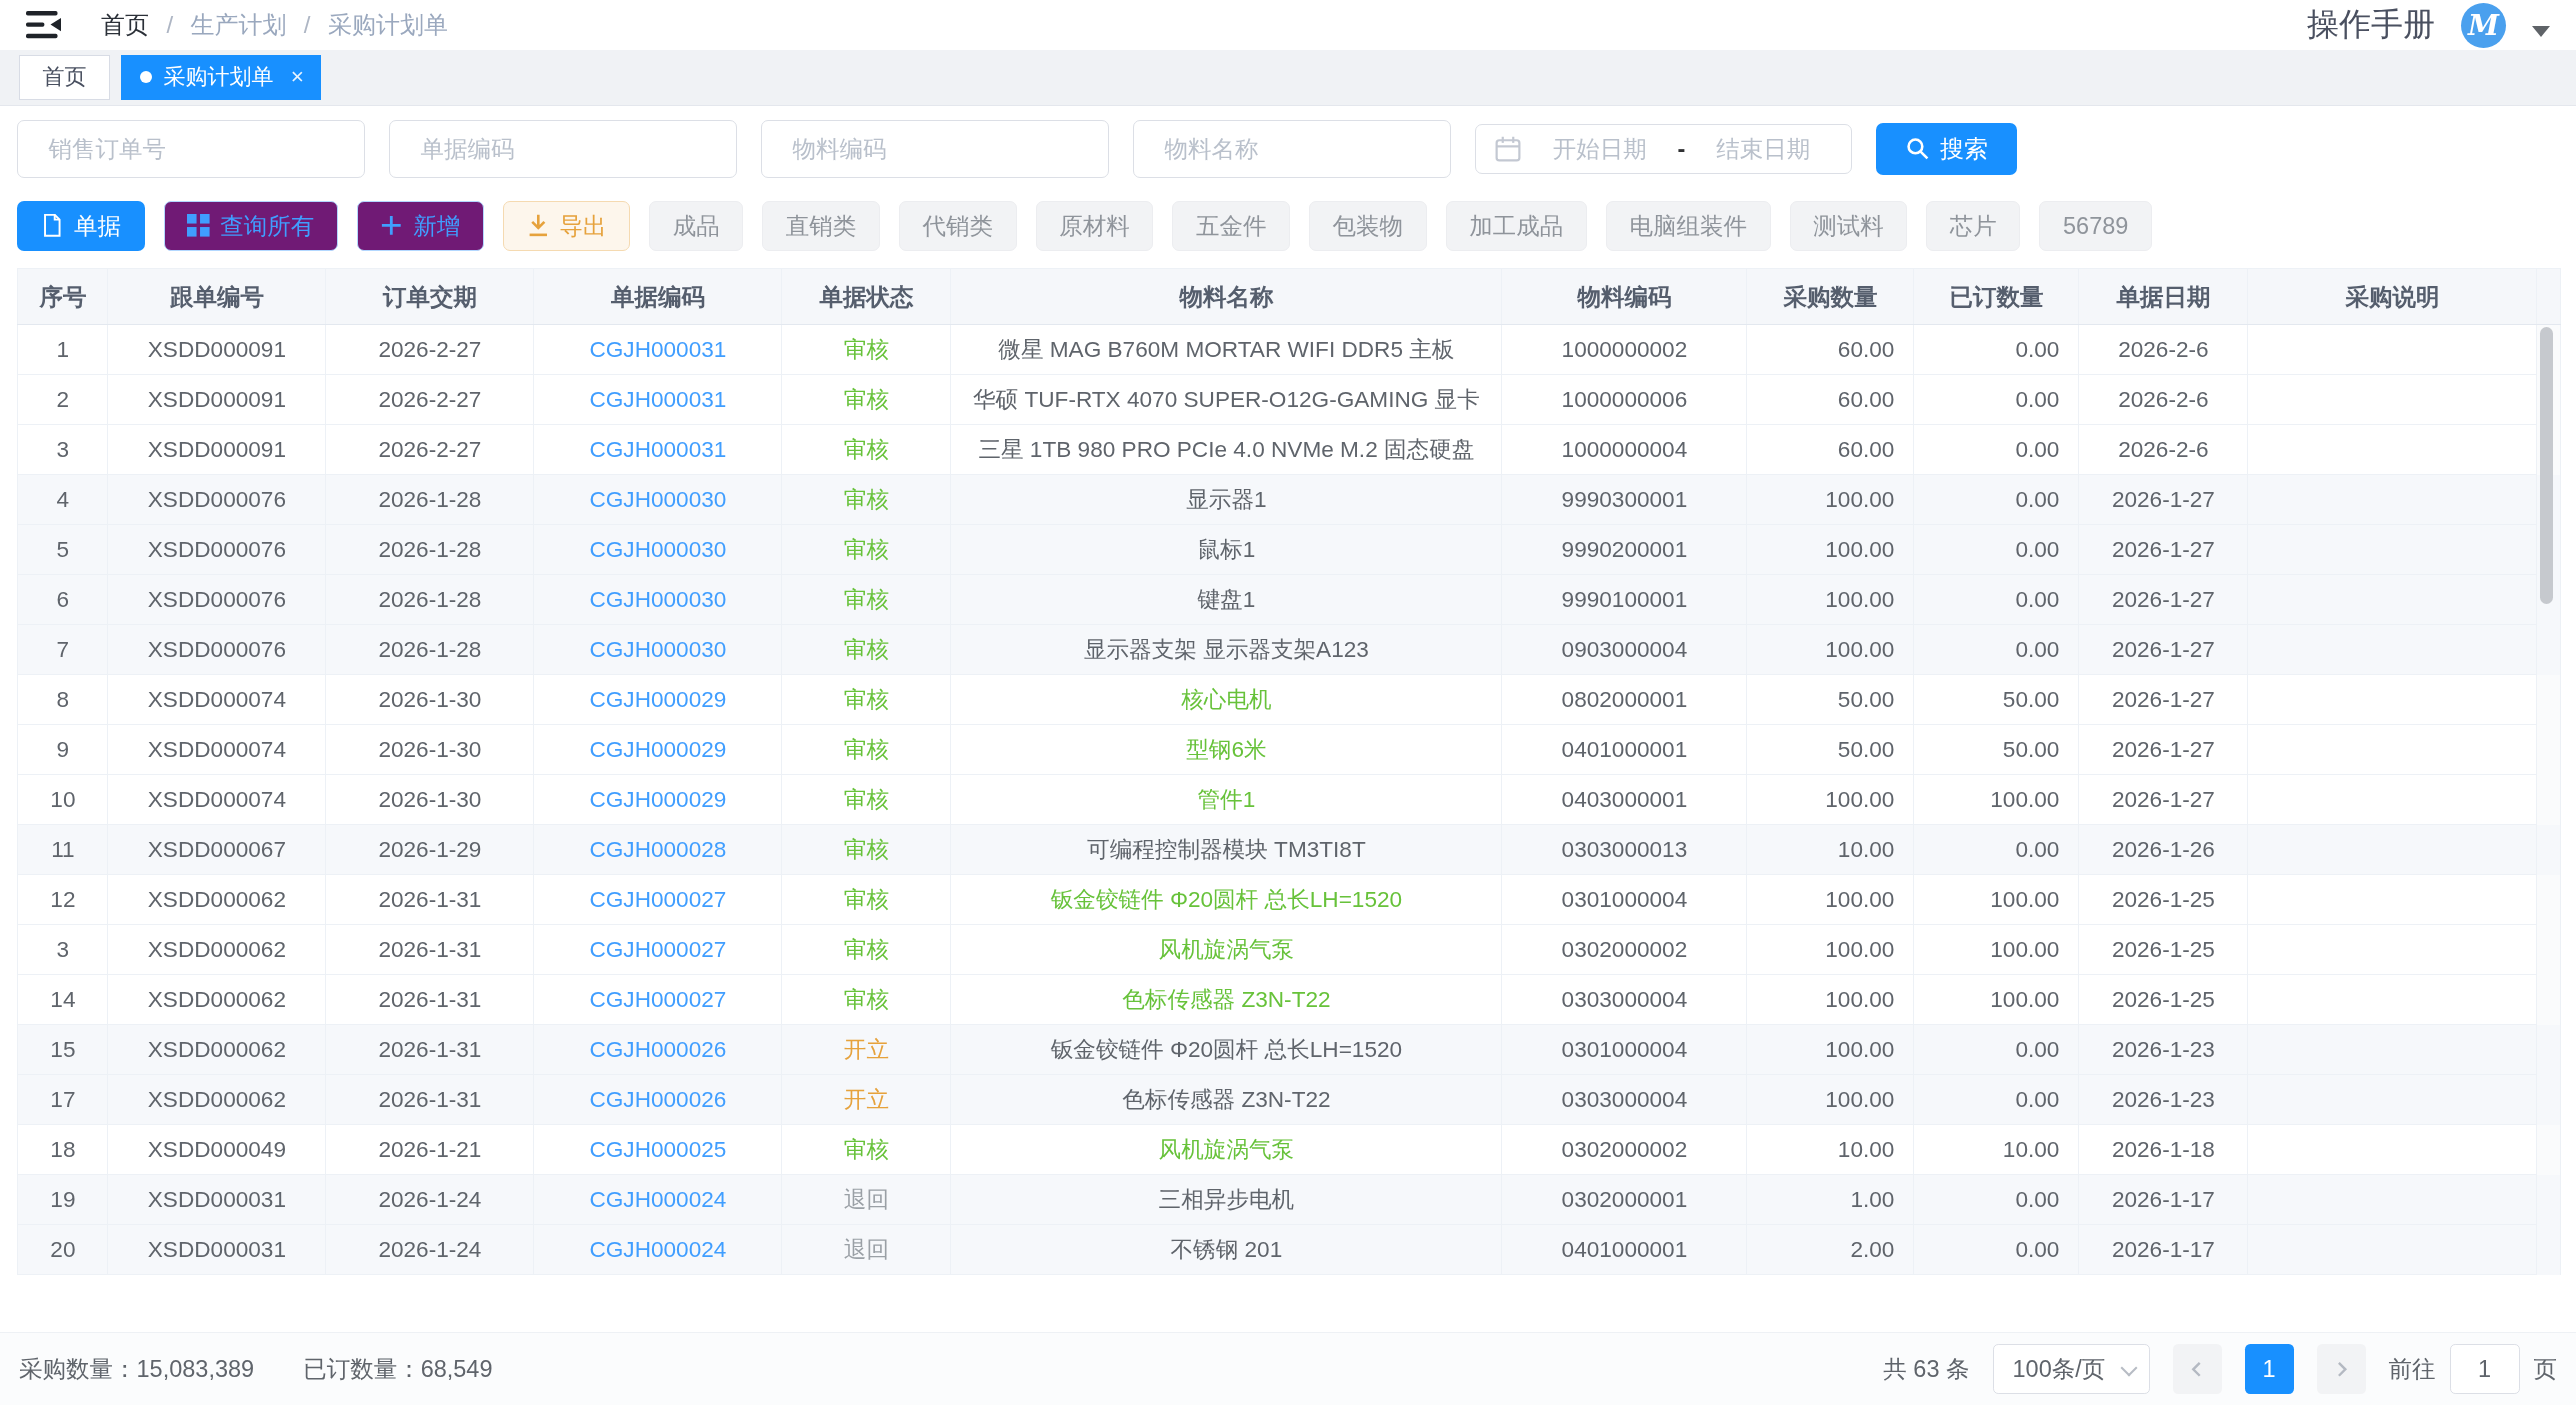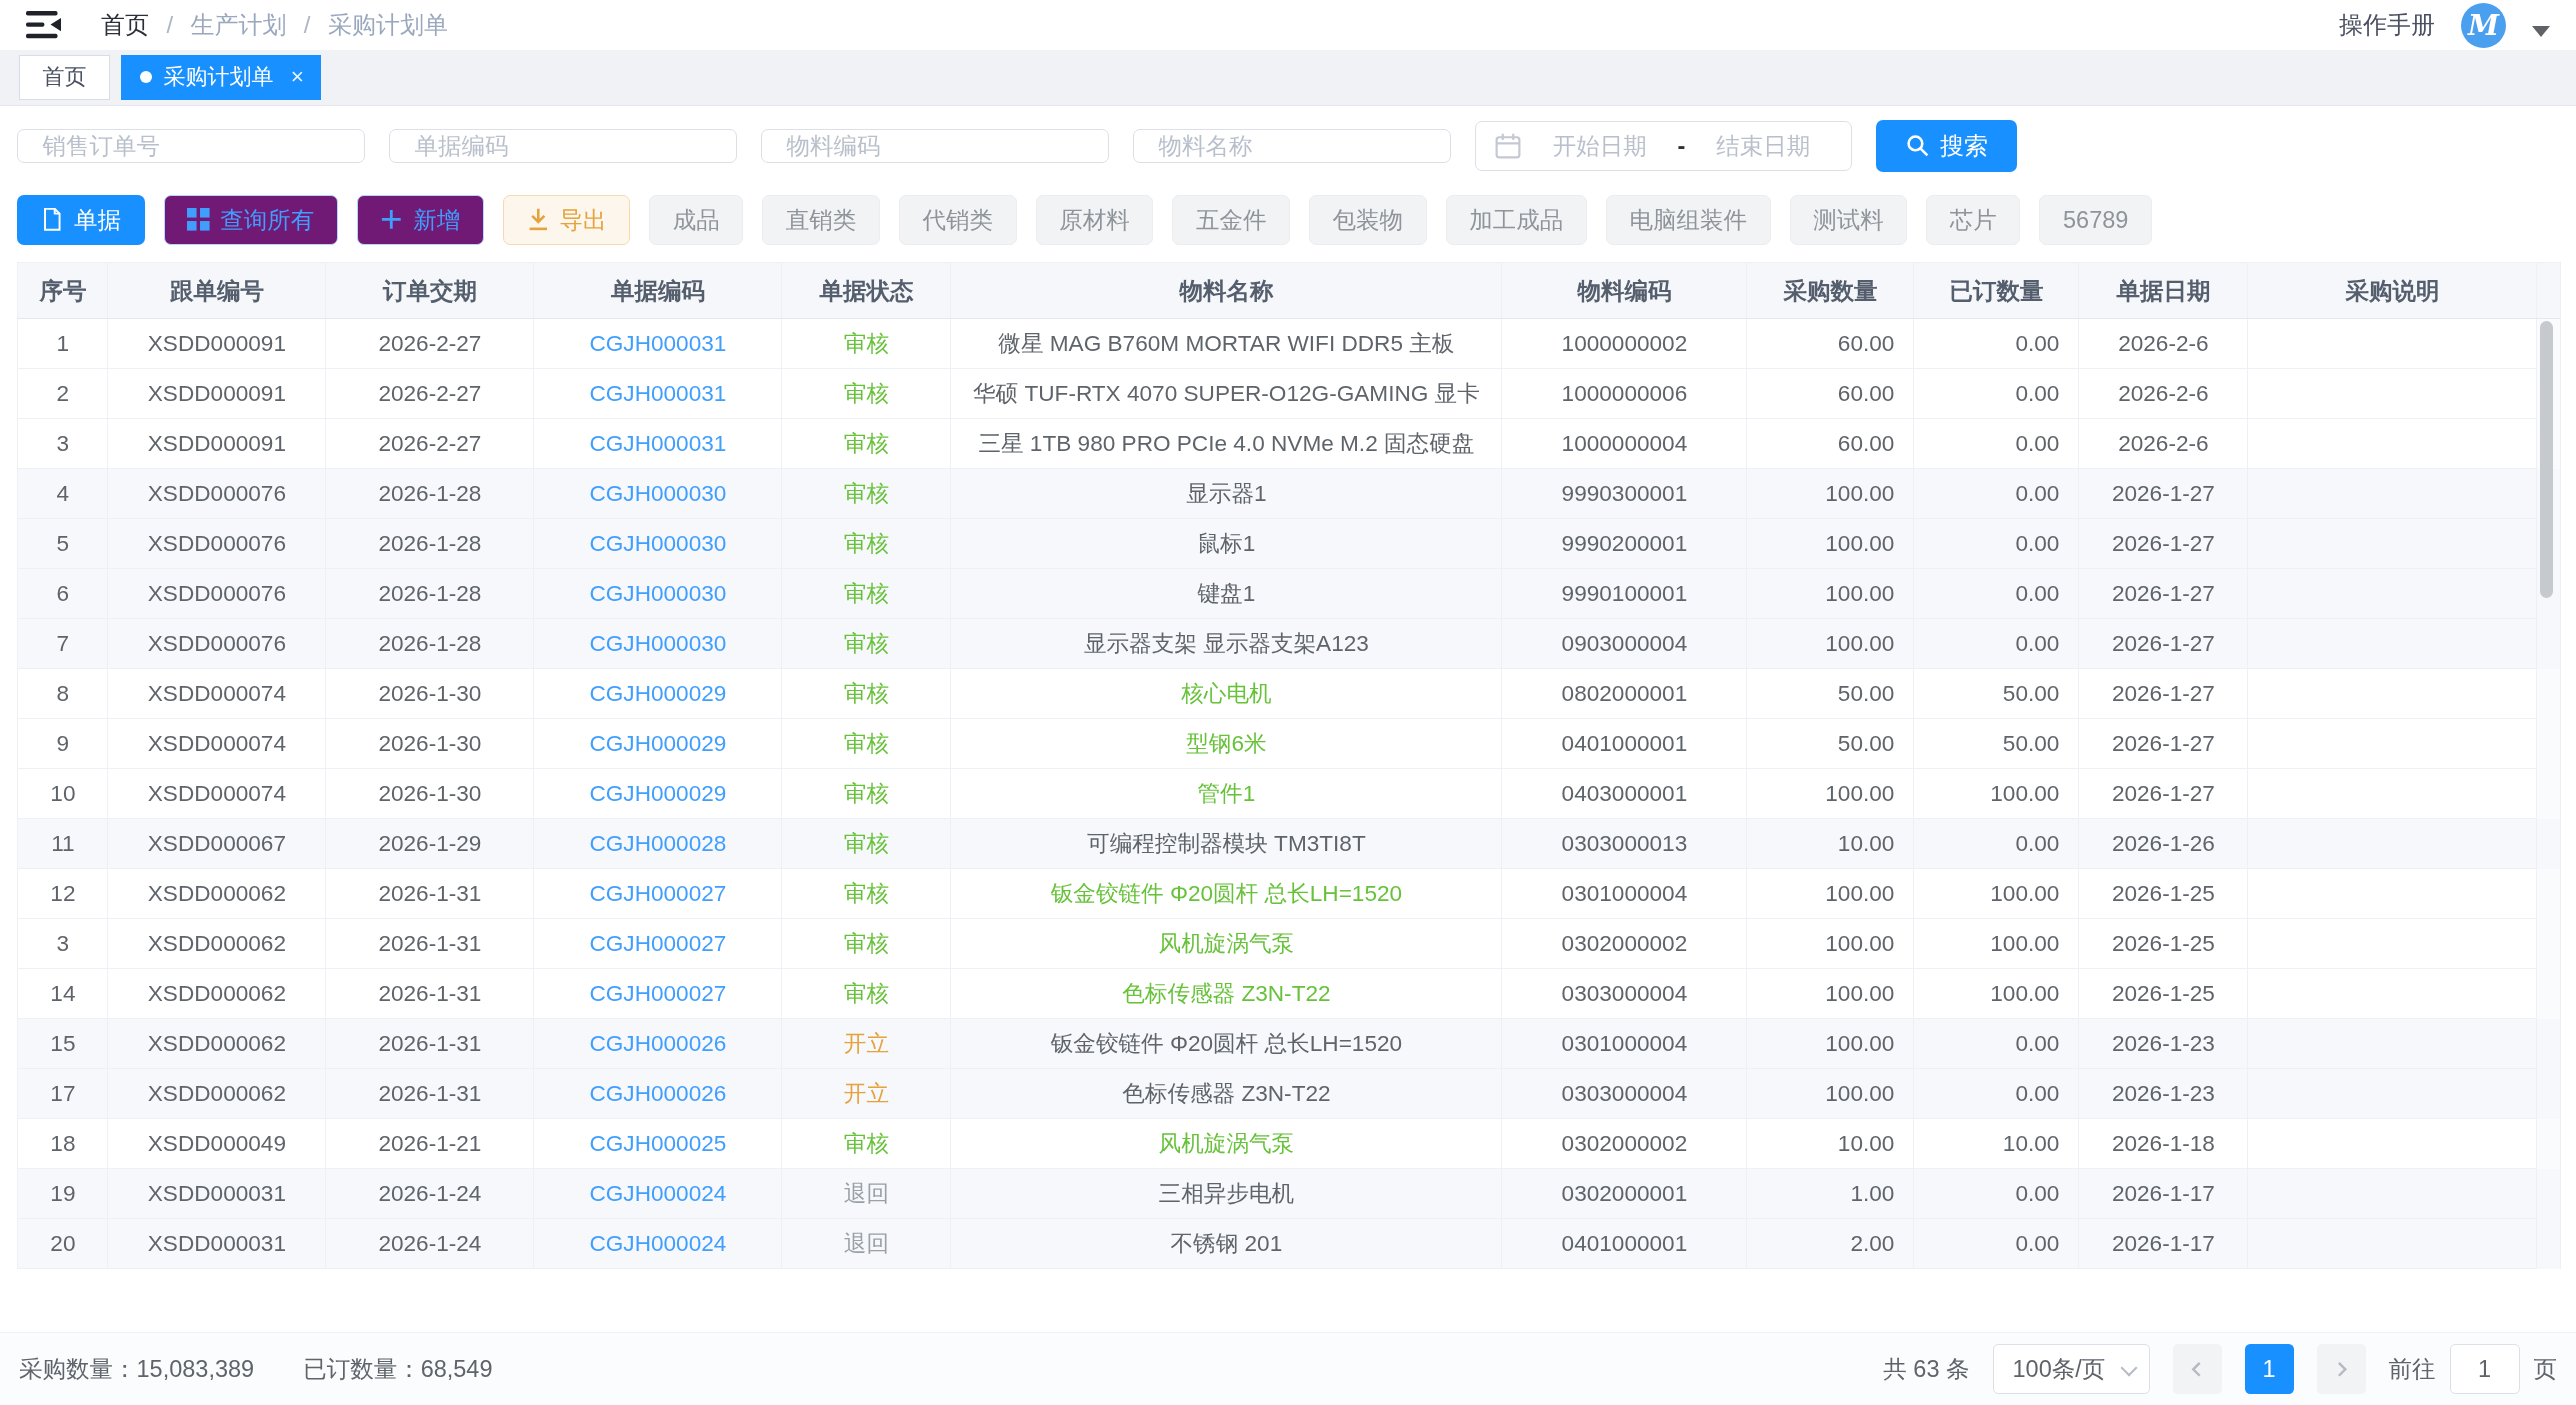--- a/index.html
+++ b/index.html
@@ -8,39 +8,39 @@
 
   
   .topbar { height:50px; background:#fff; display:flex; align-items:center; padding:0 26px; }
   .menu-btn { width:35px; height:30px; cursor:pointer; flex:0 0 auto; }
   .menu-btn svg { width:100%; height:100%; fill:#1f2329; }
   .crumbs { display:flex; align-items:center; gap:17.4px; margin-left:40px; font-size:24px; }
   .crumb-first { color:#2b3038; }
   .crumb-rest { color:#9aa8be; }
   .crumb-sep { color:#aeb6c4; }
   .topbar-right { margin-left:auto; display:flex; align-items:center; gap:26px; }
-  .manual { font-size:24px; color:#4a5060; cursor:pointer; }
+  .manual { font-size:32px; color:#4a5060; cursor:pointer; }
   .avatar { width:45px; height:45px; border-radius:50%; background:#4aa0ee; color:#fff;
     display:flex; align-items:center; justify-content:center;
     font-family:"DejaVu Serif","Liberation Serif",serif; font-style:italic; font-weight:bold; font-size:28px; }
   .caret-down { width:0; height:0; border-left:9.6px solid transparent; border-right:9.6px solid transparent;
     border-top:11.3px solid #5f6368; margin-top:12px; }
 
   
   .tabbar { height:56px; background:#f0f2f5; border-bottom:0.9px solid #e4e7ed;
     display:flex; align-items:flex-end; padding:0 0 0 19px; gap:10.4px; }
   .tab { height:45px; margin-bottom:5.2px; display:flex; align-items:center; font-size:22px; cursor:pointer; }
   .tab-home { background:#fff; border:0.9px solid #d8dce5; color:#495060; padding:0 22.6px; }
   .tab-active { background:#1890ff; color:#fff; padding:0 17.4px 0 19px; gap:12px; }
   .tab-dot { width:12px; height:12px; border-radius:50%; background:#fff; }
   .tab-close { font-size:22.6px; line-height:1; margin-left:5.2px; opacity:.9; }
 
   
   .filters { display:flex; align-items:center; gap:24px; margin:14px 0 0 17.4px; }
-  .f-input { height:34px; border:1.7px solid #dcdfe6; border-radius:7px; padding:0 24px;
+  .f-input { height:58px; border:1.7px solid #dcdfe6; border-radius:7px; padding:0 30px;
     font-size:23.5px; color:#606266; outline:none; font-family:inherit; }
   .f-input::placeholder { color:#b9c0cb; }
   .w400 { width:348px; } .w366 { width:318px; }
   .daterange { width:377px; height:50px; border:1.7px solid #dcdfe6; border-radius:7px;
     display:flex; align-items:center; padding:0 17.4px; gap:7px; }
   .daterange svg { width:28px; height:28px; flex:0 0 auto; }
   .d-ph { flex:1; text-align:center; font-size:23.5px; color:#b9c0cb; }
   .d-sep { color:#303133; font-size:23.5px; font-weight:bold; }
   .search-btn { width:141px; height:52px; background:#1890ff; color:#fff; border:none; border-radius:7px;
     font-size:24px; display:flex; align-items:center; justify-content:center; gap:10.4px; cursor:pointer;

